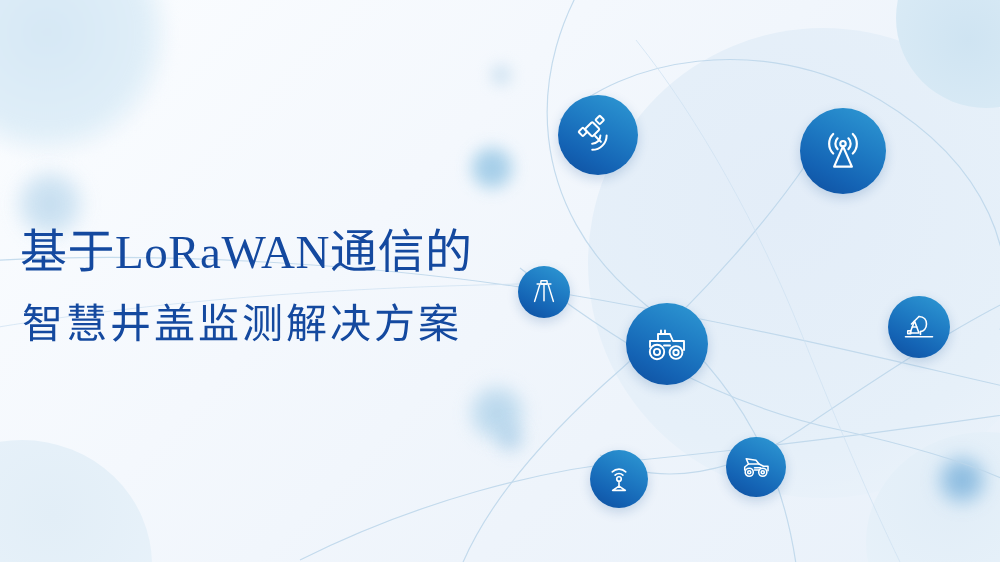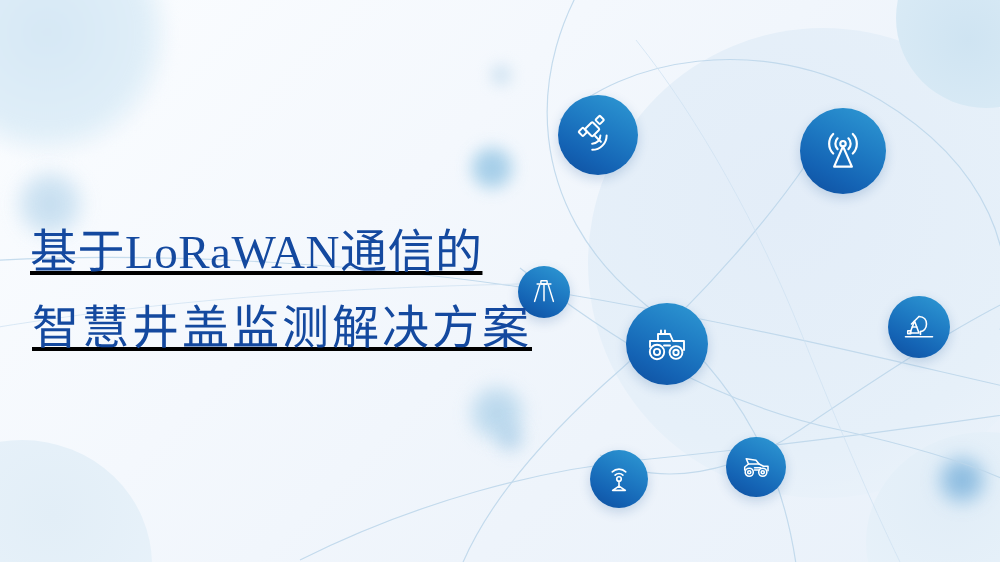--- a/index.html
+++ b/index.html
@@ -78,38 +78,37 @@
   .orbits {
     position: absolute;
     left: 0; top: 0;
     width: 1000px; height: 562px;
     pointer-events: none;
   }
 
   
   .title-block {
     position: absolute;
-    left: 30px;
+    left: 20px;
     top: 228px;
     z-index: 6;
-    text-decoration: underline;
   }
   .title-line1 {
     font-family: "Liberation Serif", "DejaVu Serif", serif;
     font-size: 47px;
     line-height: 1.04;
     color: #14499f;
     letter-spacing: 0.5px;
     white-space: nowrap;
     margin: 0;
     font-weight: 400;
   }
   .title-line2 {
     font-family: "Liberation Sans", "DejaVu Sans", sans-serif;
-    font-size: 47px;
+    font-size: 41px;
     line-height: 1.05;
     color: #14499f;
     letter-spacing: 3px;
     white-space: nowrap;
     margin: 26px 15px 0 2px;
     font-weight: 400;
   }
 
   
   .node {

